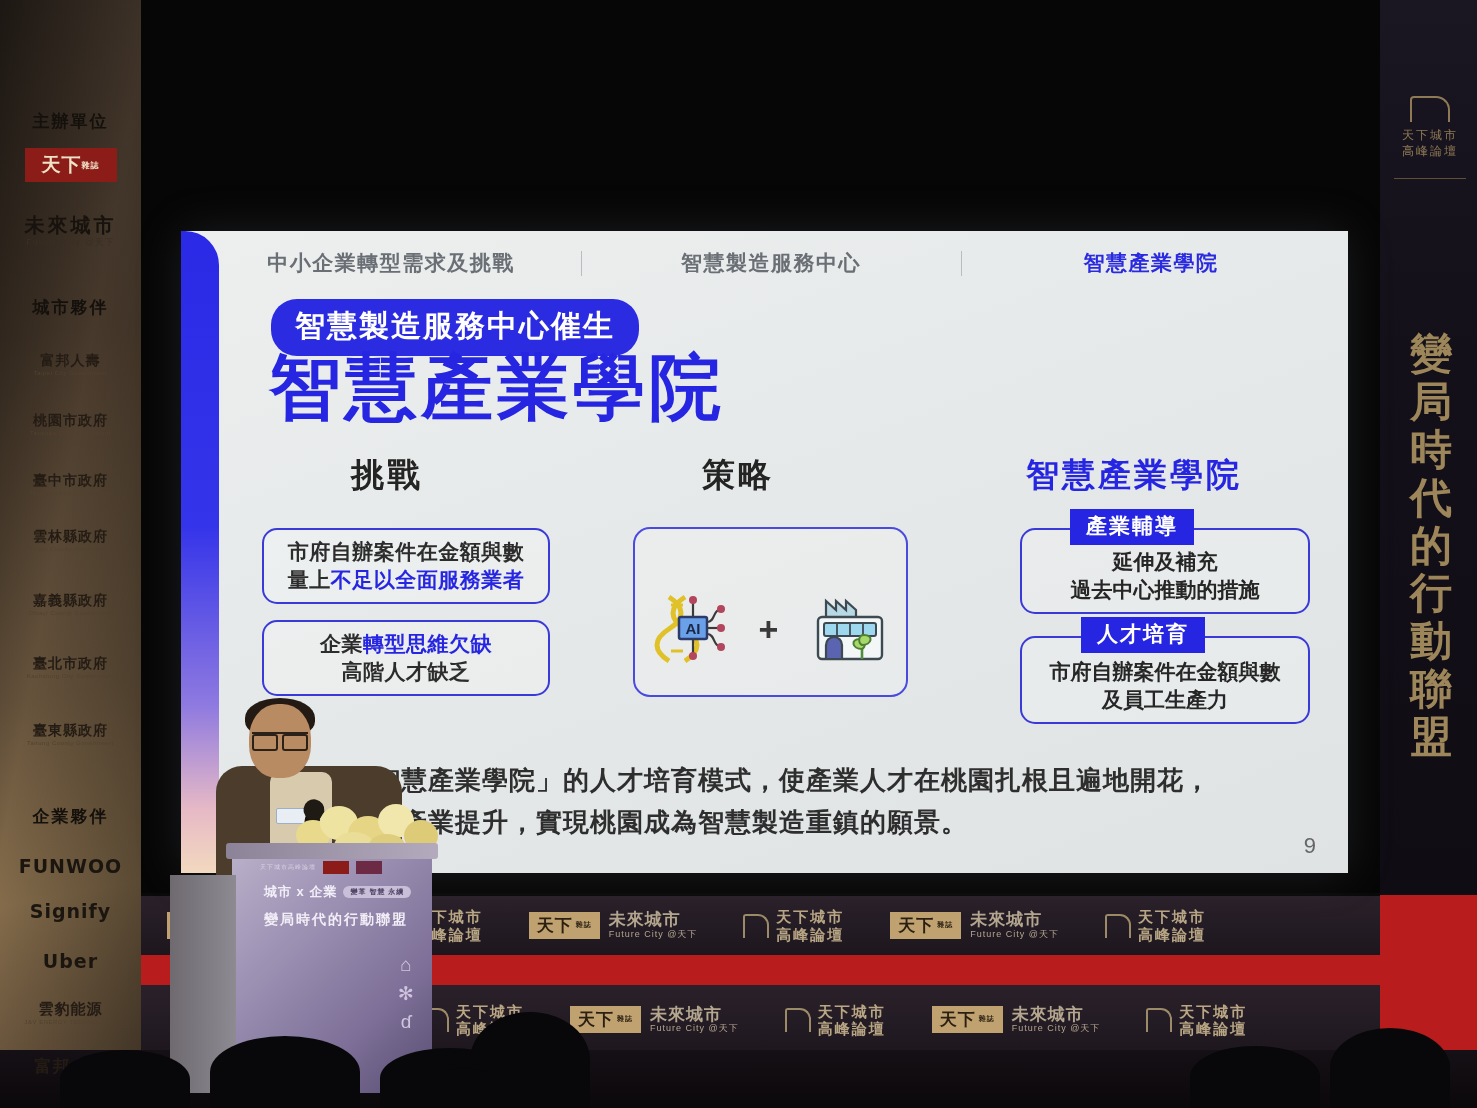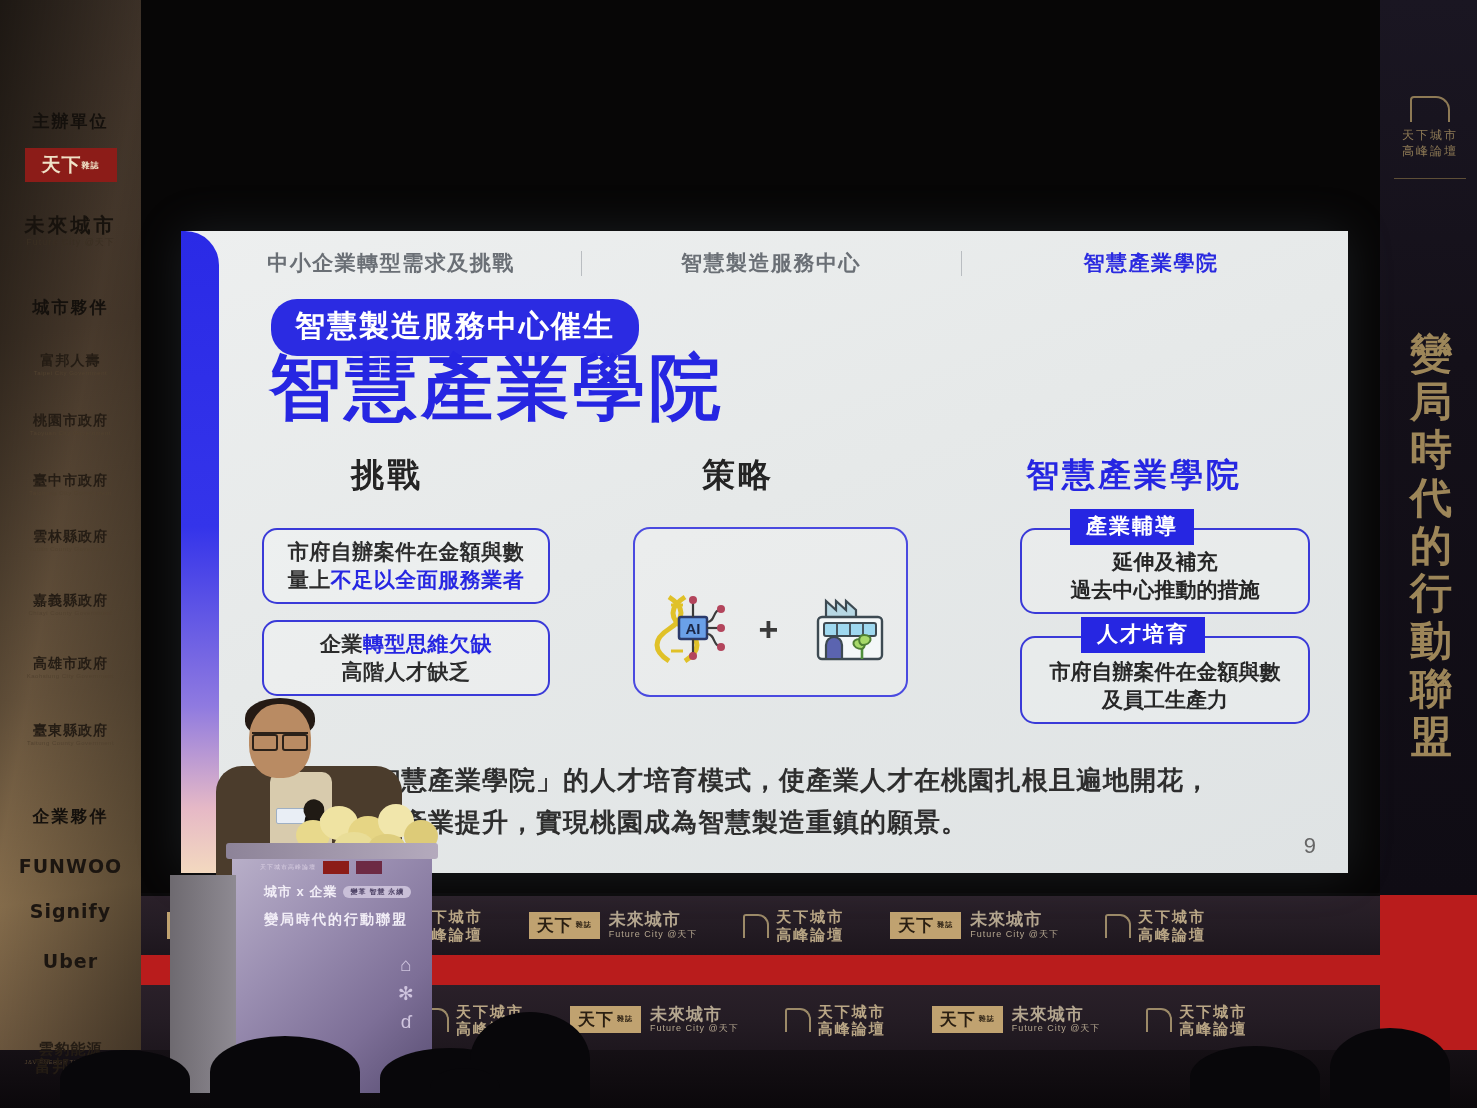--- a/index.html
+++ b/index.html
@@ -289,34 +289,34 @@
     </div>
     <div class="bl-item" style="top:528px">
       <div class="bl-gov">雲林縣政府</div>
       <div class="bl-gov-en">Yunlin County Government</div>
     </div>
     <div class="bl-item" style="top:592px">
       <div class="bl-gov">嘉義縣政府</div>
       <div class="bl-gov-en">Chiayi County Government</div>
     </div>
     <div class="bl-item" style="top:655px">
-      <div class="bl-gov">高雄市政府</div>
+      <div class="bl-gov">臺北市政府</div>
       <div class="bl-gov-en">Kaohsiung City Government</div>
     </div>
     <div class="bl-item" style="top:722px">
       <div class="bl-gov">臺東縣政府</div>
       <div class="bl-gov-en">Taitung County Government</div>
     </div>
 
     <div class="bl-item bl-head" style="top:805px">企業夥伴</div>
 
     <div class="bl-item bl-brand" style="top:855px">FUNWOO</div>
     <div class="bl-item bl-brand" style="top:900px">Signify</div>
     <div class="bl-item bl-brand" style="top:950px">Uber</div>
-    <div class="bl-item" style="top:1040px">
+    <div class="bl-item" style="top:1000px">
       <div class="bl-gov" style="font-size:15px">雲豹能源</div>
       <div class="bl-gov-en">J&amp;V ENERGY TECHNOLOGY</div>
     </div>
     <div class="bl-item bl-gov" style="top:1055px;font-size:17px">富邦人壽</div>
   </div>
 
   <div class="banner-right">
     <div class="br-logo">
       <i class="mark"></i>
       <span>天下城市</span><br>

